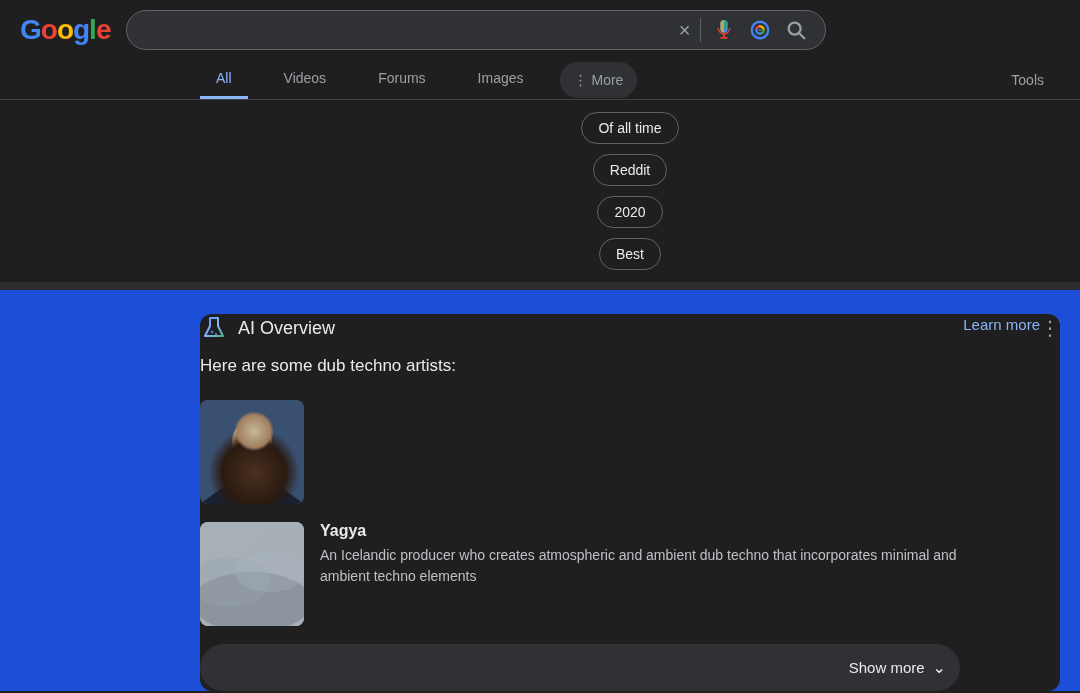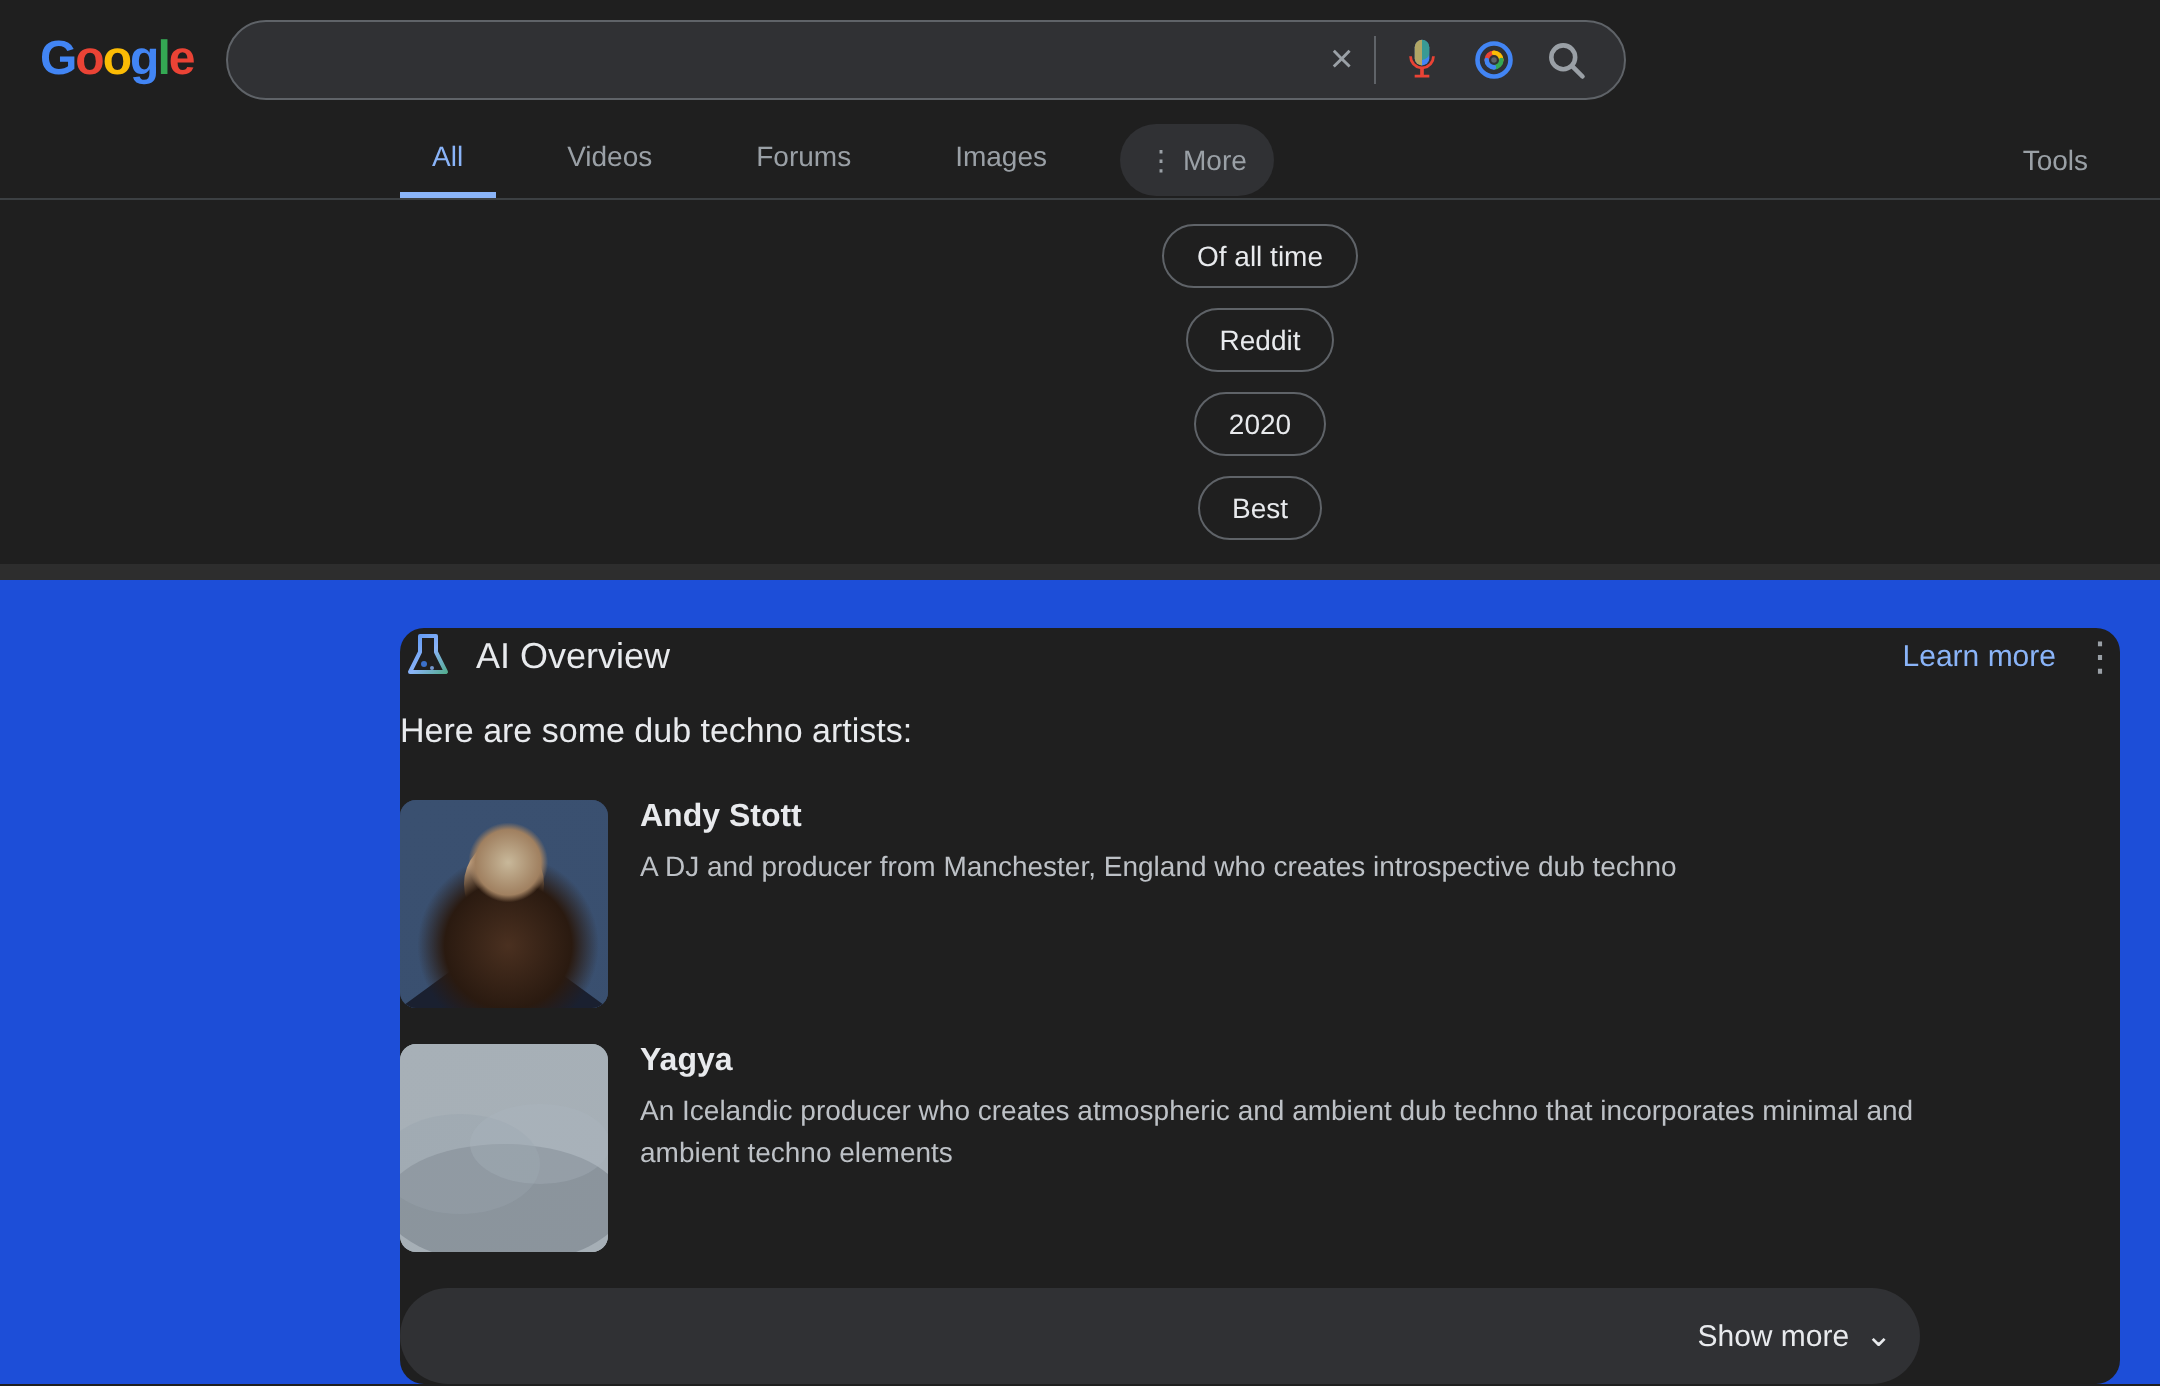--- a/index.html
+++ b/index.html
@@ -16,21 +16,21 @@
     
     .header {
       background-color: #1f1f1f;
       padding: 10px 20px;
       display: flex;
       align-items: center;
       gap: 16px;
     }
 
     .google-logo {
-      font-size: 24px;
+      font-size: 28px;
       font-weight: bold;
       letter-spacing: -1px;
       white-space: nowrap;
       flex-shrink: 0;
     }
     .logo-g { color: #4285f4; }
     .logo-o1 { color: #ea4335; }
     .logo-o2 { color: #fbbc05; }
     .logo-g2 { color: #4285f4; }
     .logo-l { color: #34a853; }
@@ -190,22 +190,21 @@
     }
 
     .ai-overview-title {
       font-size: 18px;
       font-weight: 500;
       color: #e8eaed;
     }
 
     .ai-overview-actions {
       display: flex;
-      align-items: center;
-      gap: 12px;
+      gap: 0;
     }
 
     .learn-more-link {
       color: #8ab4f8;
       font-size: 15px;
       text-decoration: none;
       cursor: pointer;
     }
 
     .more-options-btn {
@@ -410,24 +409,20 @@
           <ellipse cx="52" cy="56" rx="15" ry="10" fill="#8a6040" opacity="0.7"></ellipse>
 
           <path d="M26 85 Q52 65 78 85 L104 104 H0 Z" fill="#1a2030"></path>
           <defs>
             <linearGradient id="andyBg" x1="0" y1="0" x2="104" y2="104">
               <stop offset="0%" stop-color="#3a5070"></stop>
               <stop offset="100%" stop-color="#1a2840"></stop>
             </linearGradient>
           </defs>
         </svg>
-      </div>
-      <div class="artist-info">
-        <div class="artist-name">Andy Stott</div>
-        <div class="artist-desc">A DJ and producer from Manchester, England who creates introspective dub techno</div>
       </div>
     </div>
 
     <div class="artist-card">
       <div class="artist-image artist-img-yagya">
         <svg width="104" height="104" viewBox="0 0 104 104">
           <rect width="104" height="104" fill="url(#yagyaBg)"></rect>
 
           <ellipse cx="52" cy="80" rx="60" ry="30" fill="#8090a0" opacity="0.5"></ellipse>
           <ellipse cx="30" cy="60" rx="40" ry="25" fill="#b0c0d0" opacity="0.4"></ellipse>

